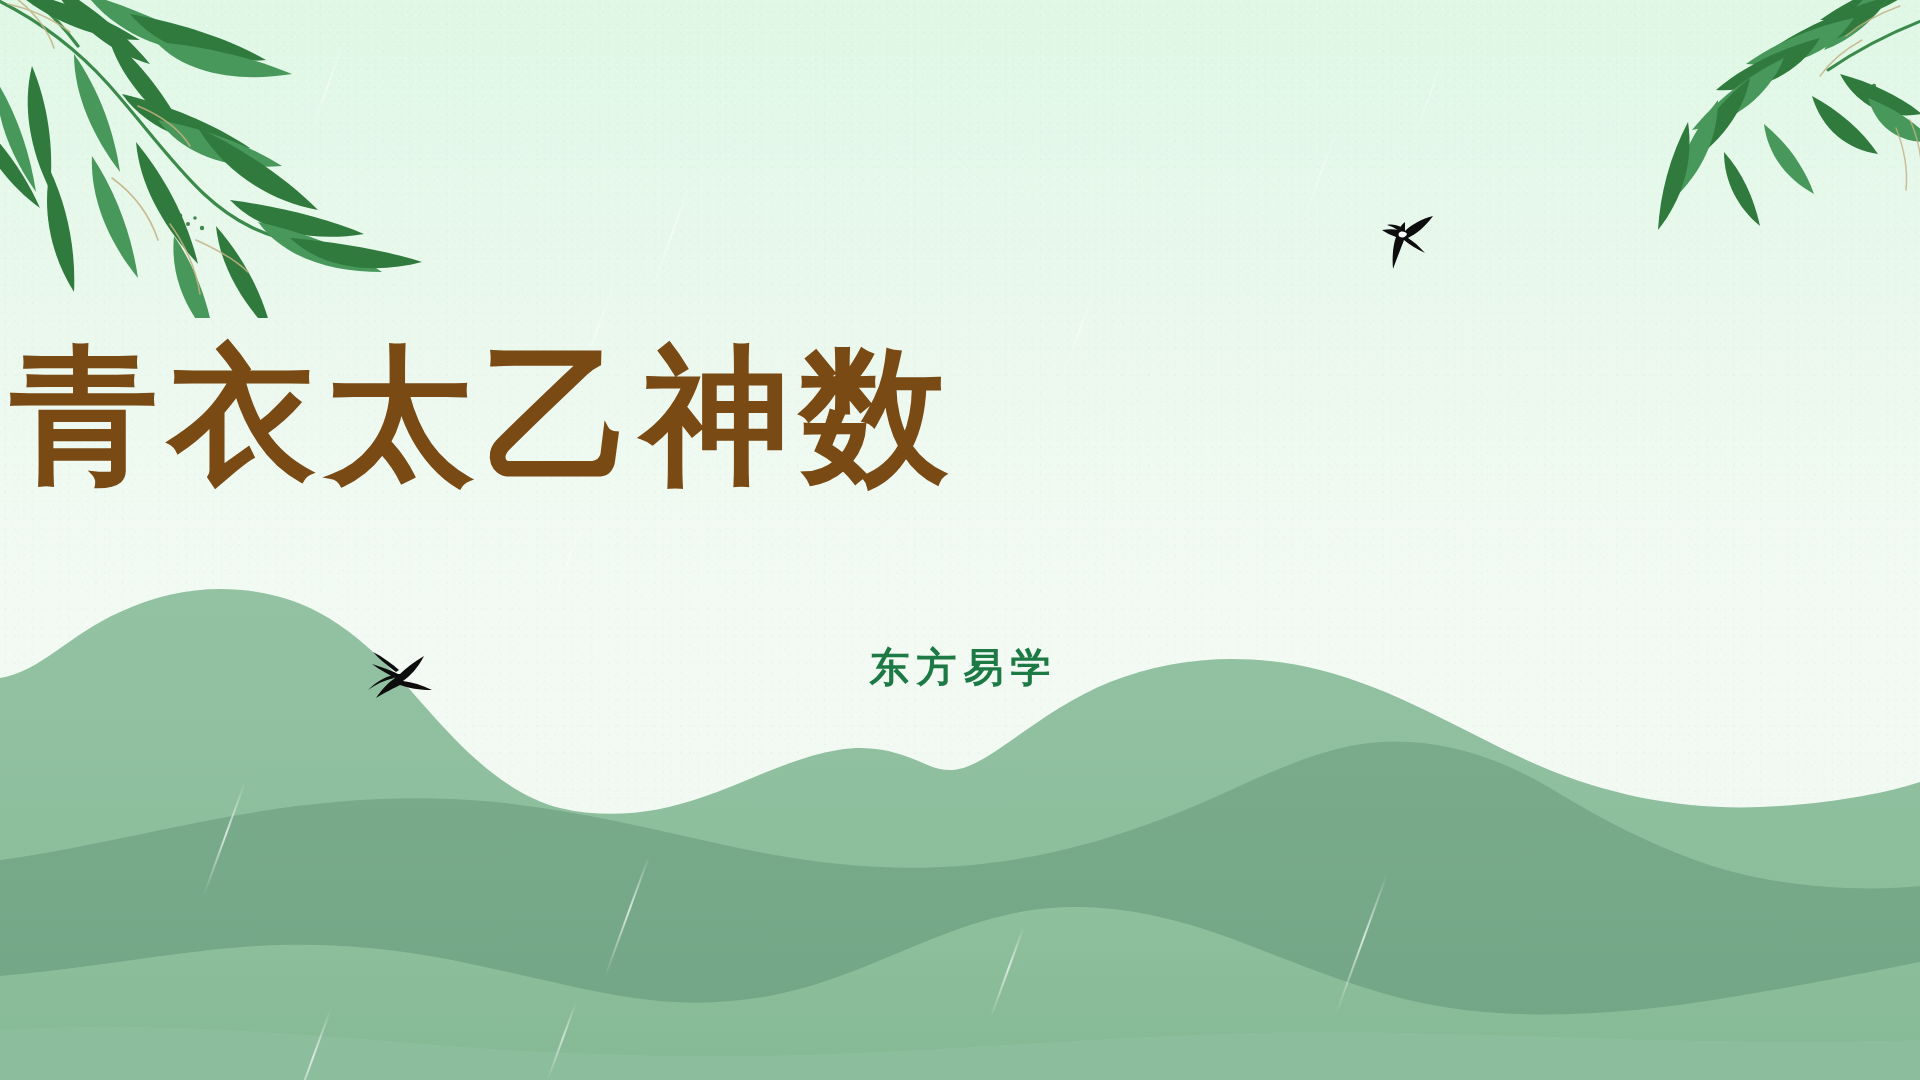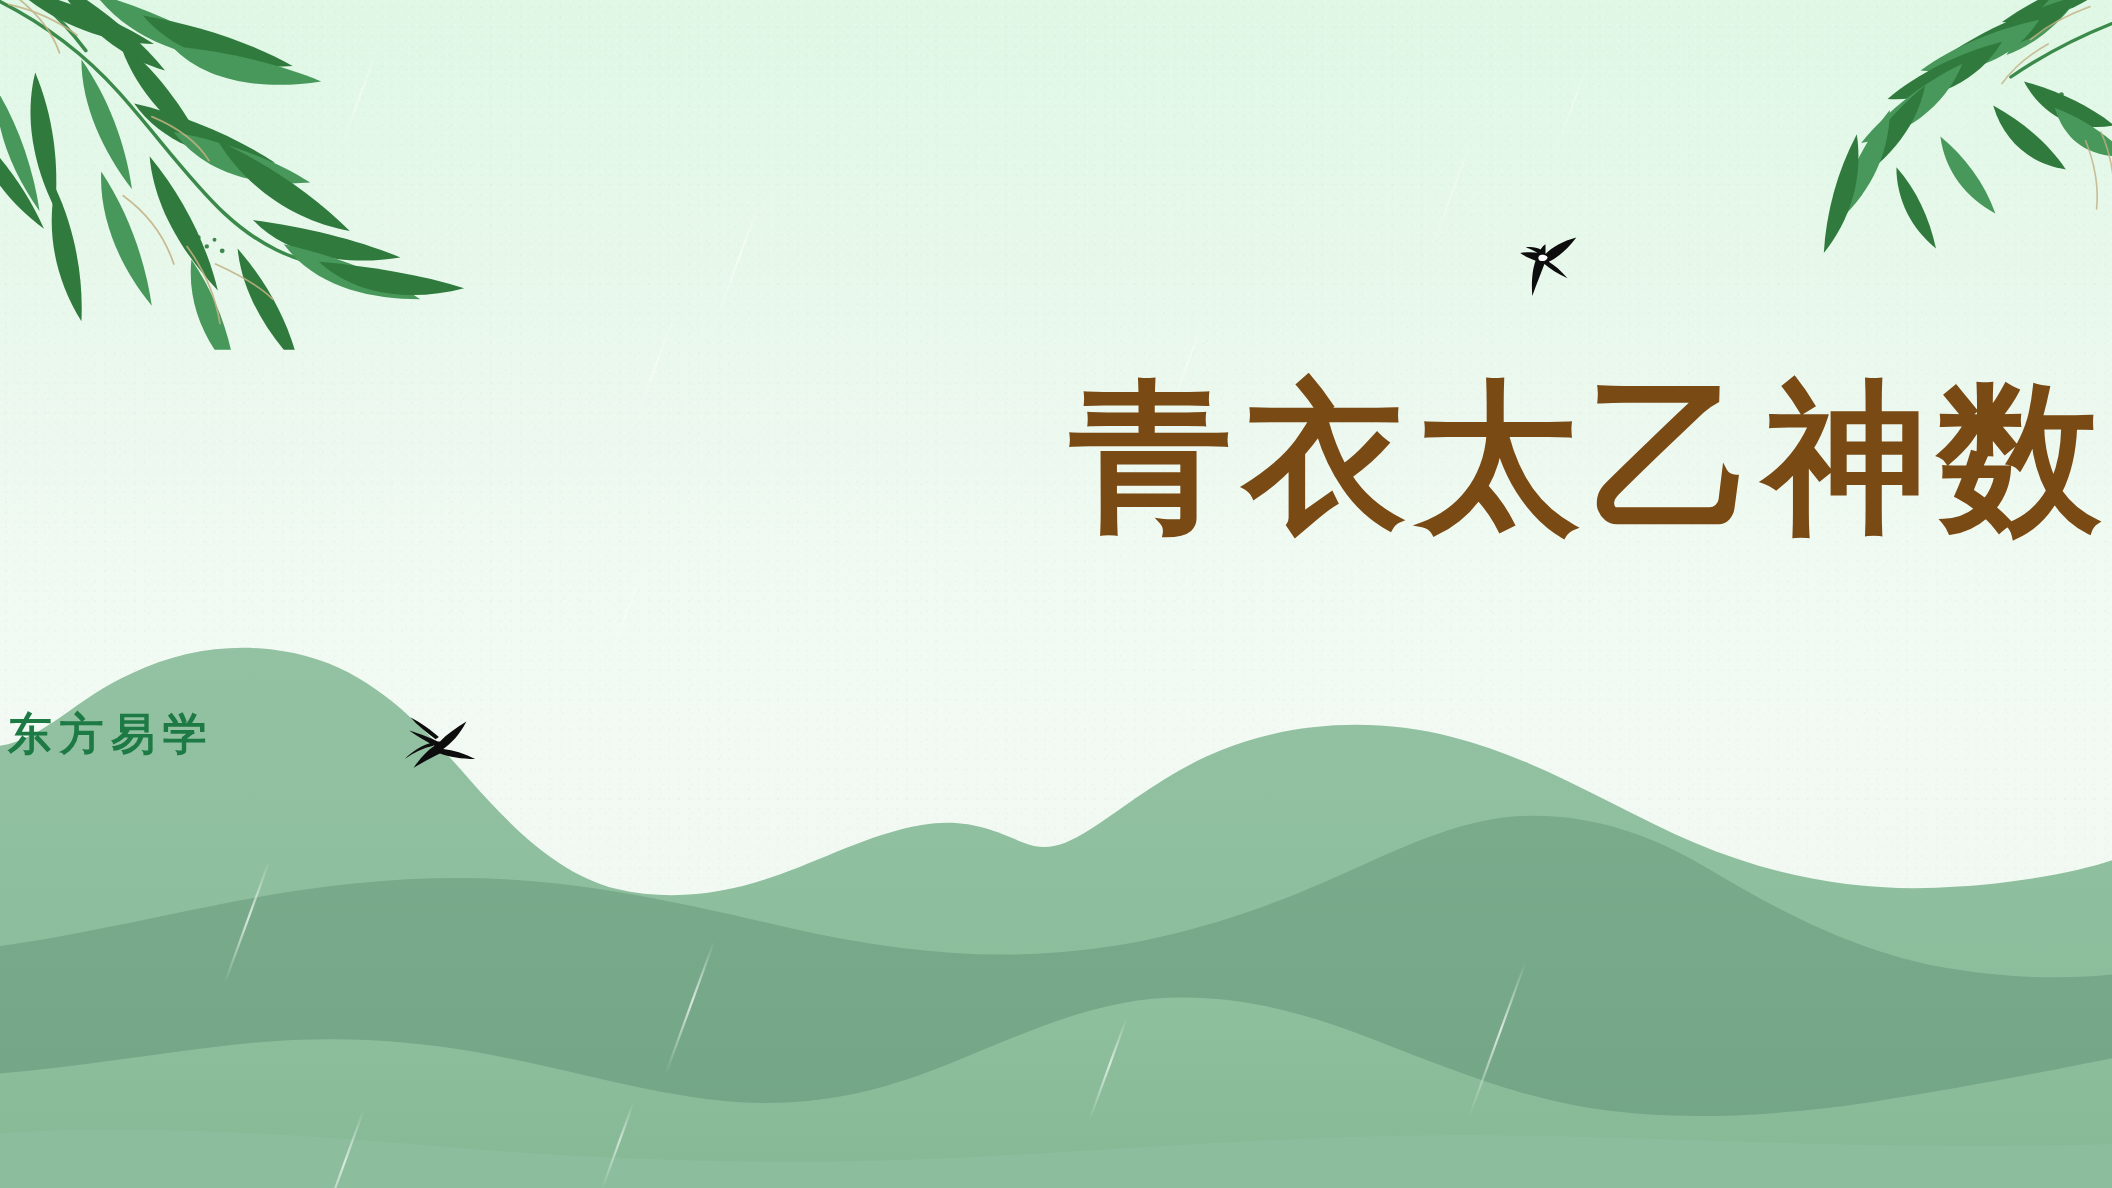--- a/index.html
+++ b/index.html
@@ -62,37 +62,37 @@
     transform-origin: top center;
     pointer-events: none;
   }
 
   
   #title {
     position: absolute;
     left: 0;
     top: 336px;
     width: 1920px;
-    text-align: right;
+    text-align: left;
     color: #7a4a14;
     font-size: 148px;
     line-height: 1.08;
     letter-spacing: 10px;
     font-weight: 700;
     font-family: "DejaVu Serif", "Liberation Serif", serif;
     text-indent: 10px;
     white-space: nowrap;
   }
 
   #subtitle {
     position: absolute;
     left: 0;
     top: 640px;
     width: 1920px;
-    text-align: left;
+    text-align: center;
     color: #1d7a44;
     font-size: 40px;
     letter-spacing: 7px;
     font-weight: 700;
     text-indent: 7px;
     font-family: "DejaVu Serif", "Liberation Serif", serif;
     white-space: nowrap;
   }
 
   

